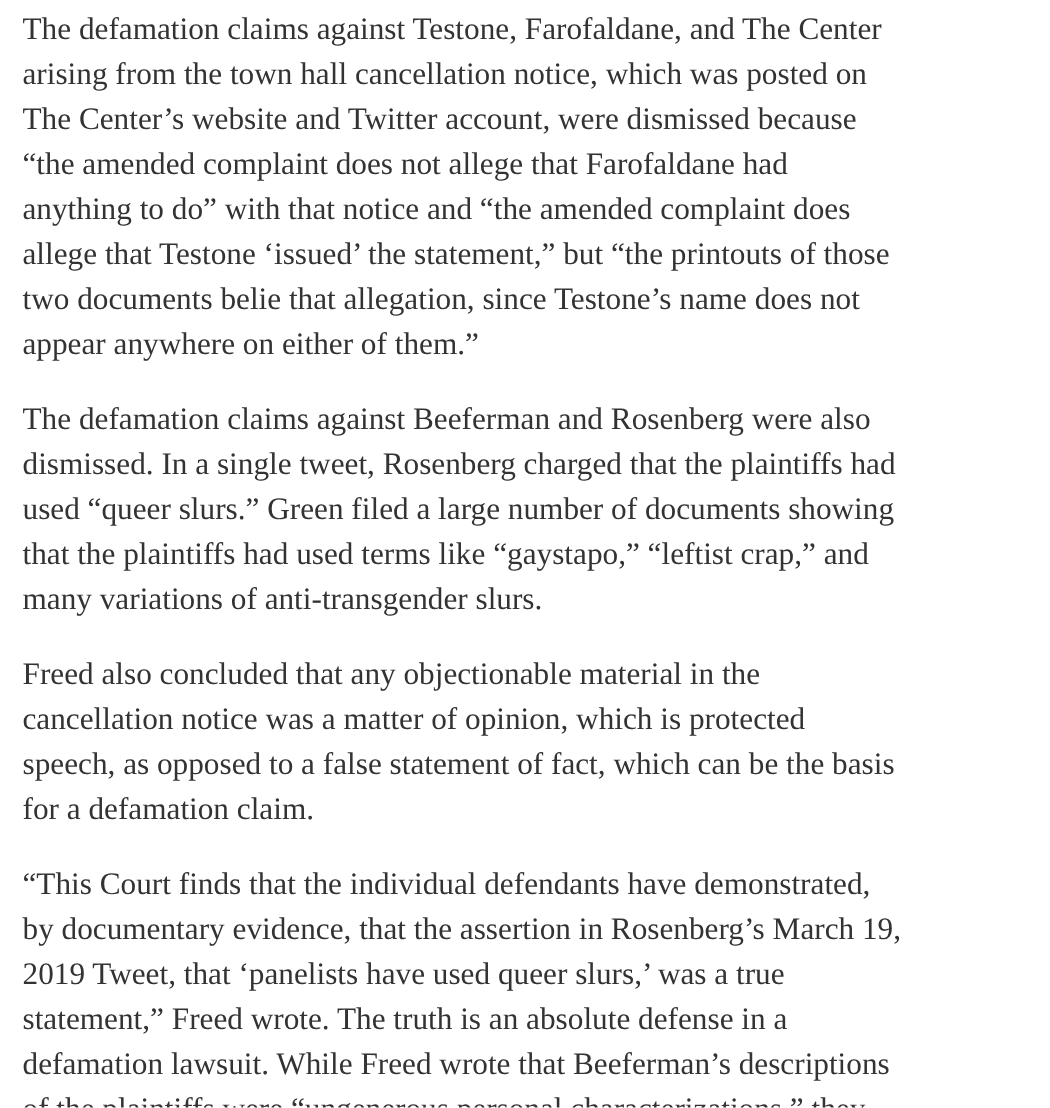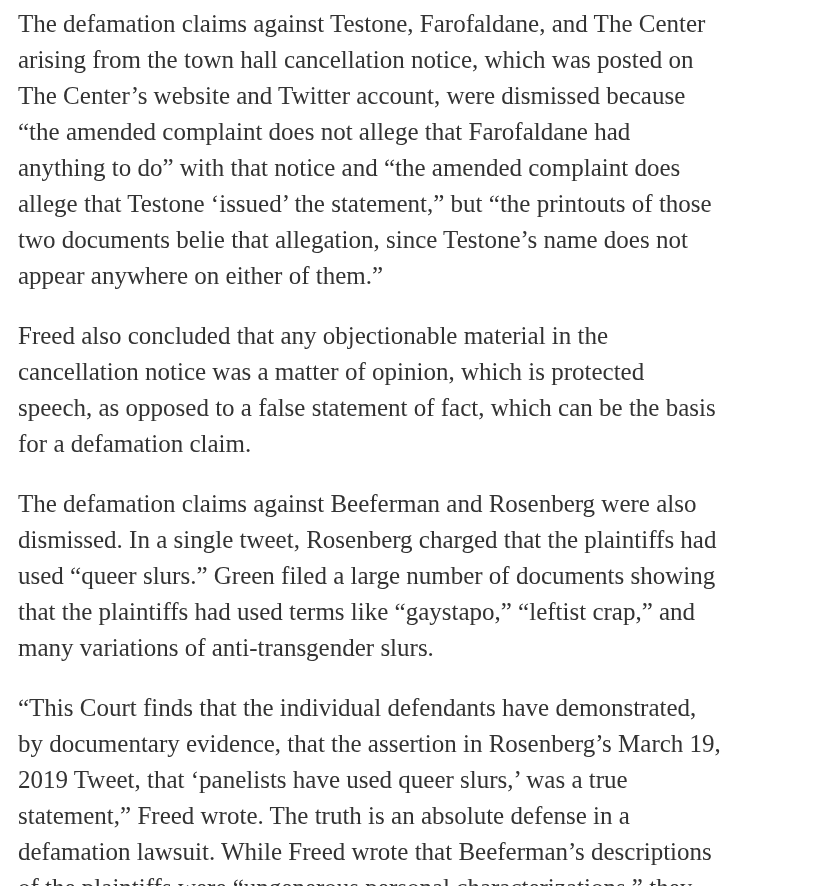--- a/index.html
+++ b/index.html
@@ -30,16 +30,16 @@
   }
   .article-body p:last-child {
     margin-bottom: 0;
   }
 </style>
 </head>
 <body>
 
 <main class="article-body">
   <p>The defamation claims against Testone, Farofaldane, and The Center arising from the town hall cancellation notice, which was posted on The Center’s website and Twitter account, were dismissed because “the amended complaint does not allege that Farofaldane had anything to do” with that notice and “the amended complaint does allege that Testone ‘issued’ the statement,” but “the printouts of those two documents belie that allegation, since Testone’s name does not appear anywhere on either of them.”</p>
+  <p>The defamation claims against Beeferman and Rosenberg were also dismissed. In a single tweet, Rosenberg charged that the plaintiffs had used “queer slurs.” Green filed a large number of documents showing that the plaintiffs had used terms like “gaystapo,” “leftist crap,” and many variations of anti-transgender slurs.</p>
   <p>Freed also concluded that any objectionable material in the cancellation notice was a matter of opinion, which is protected speech, as opposed to a false statement of fact, which can be the basis for a defamation claim.</p>
-  <p>The defamation claims against Beeferman and Rosenberg were also dismissed. In a single tweet, Rosenberg charged that the plaintiffs had used “queer slurs.” Green filed a large number of documents showing that the plaintiffs had used terms like “gaystapo,” “leftist crap,” and many variations of anti-transgender slurs.</p>
   <p>“This Court finds that the individual defendants have demonstrated, by documentary evidence, that the assertion in Rosenberg’s March 19, 2019 Tweet, that ‘panelists have used queer slurs,’ was a true statement,” Freed wrote. The truth is an absolute defense in a defamation lawsuit. While Freed wrote that Beeferman’s descriptions of the plaintiffs were “ungenerous personal characterizations,” they were “expressions of opinion that are protected by the First Amendment.”</p>
 </main>
 
 </body></html>

